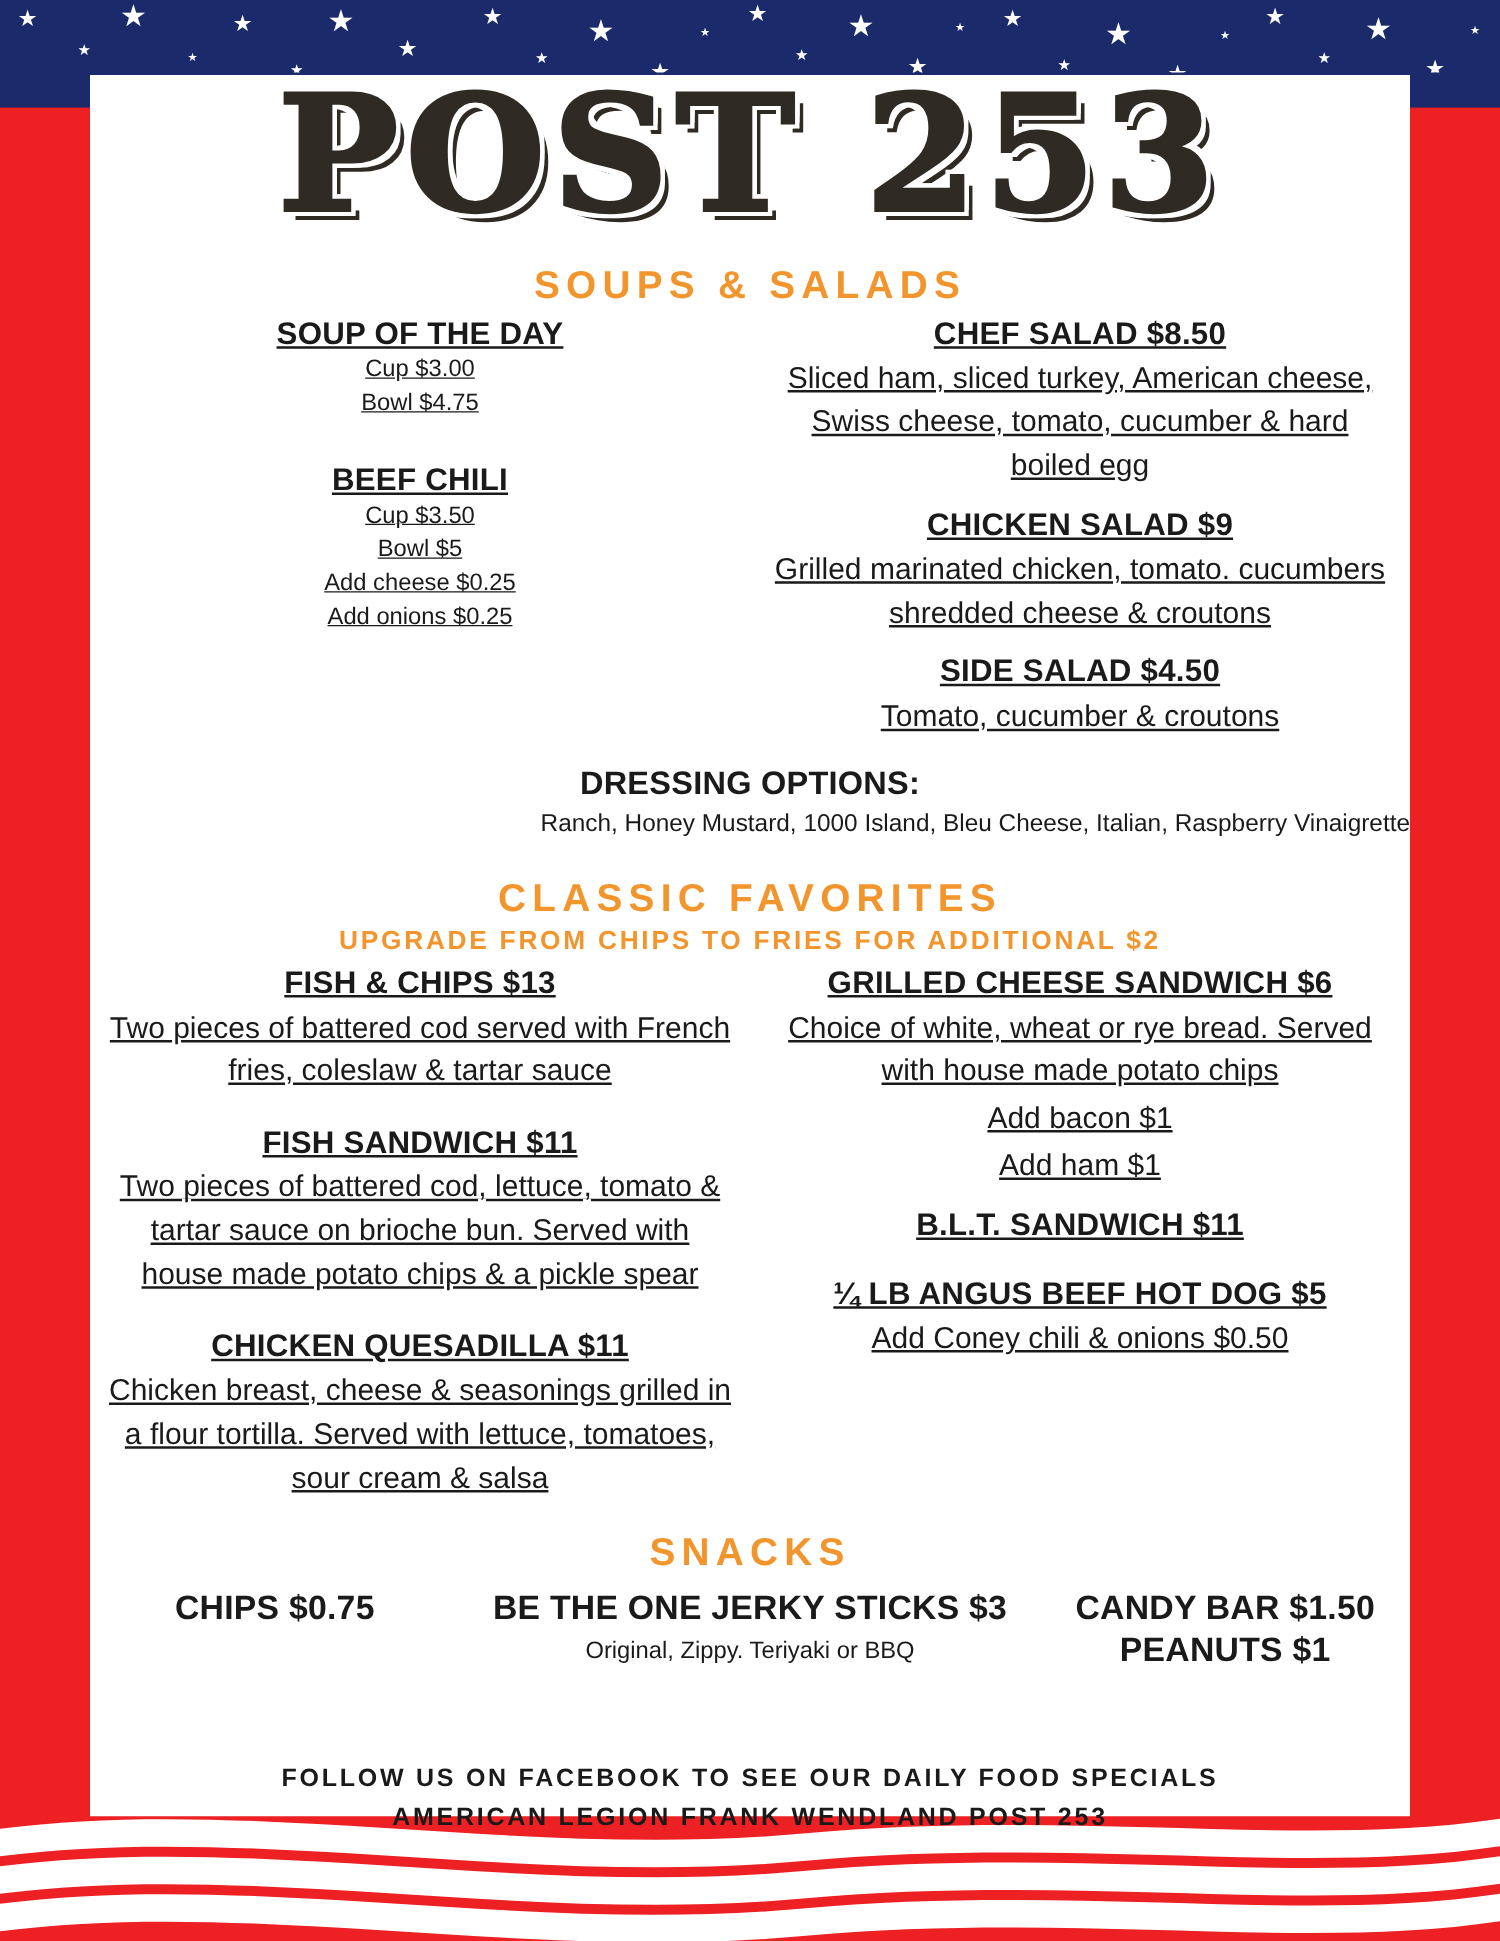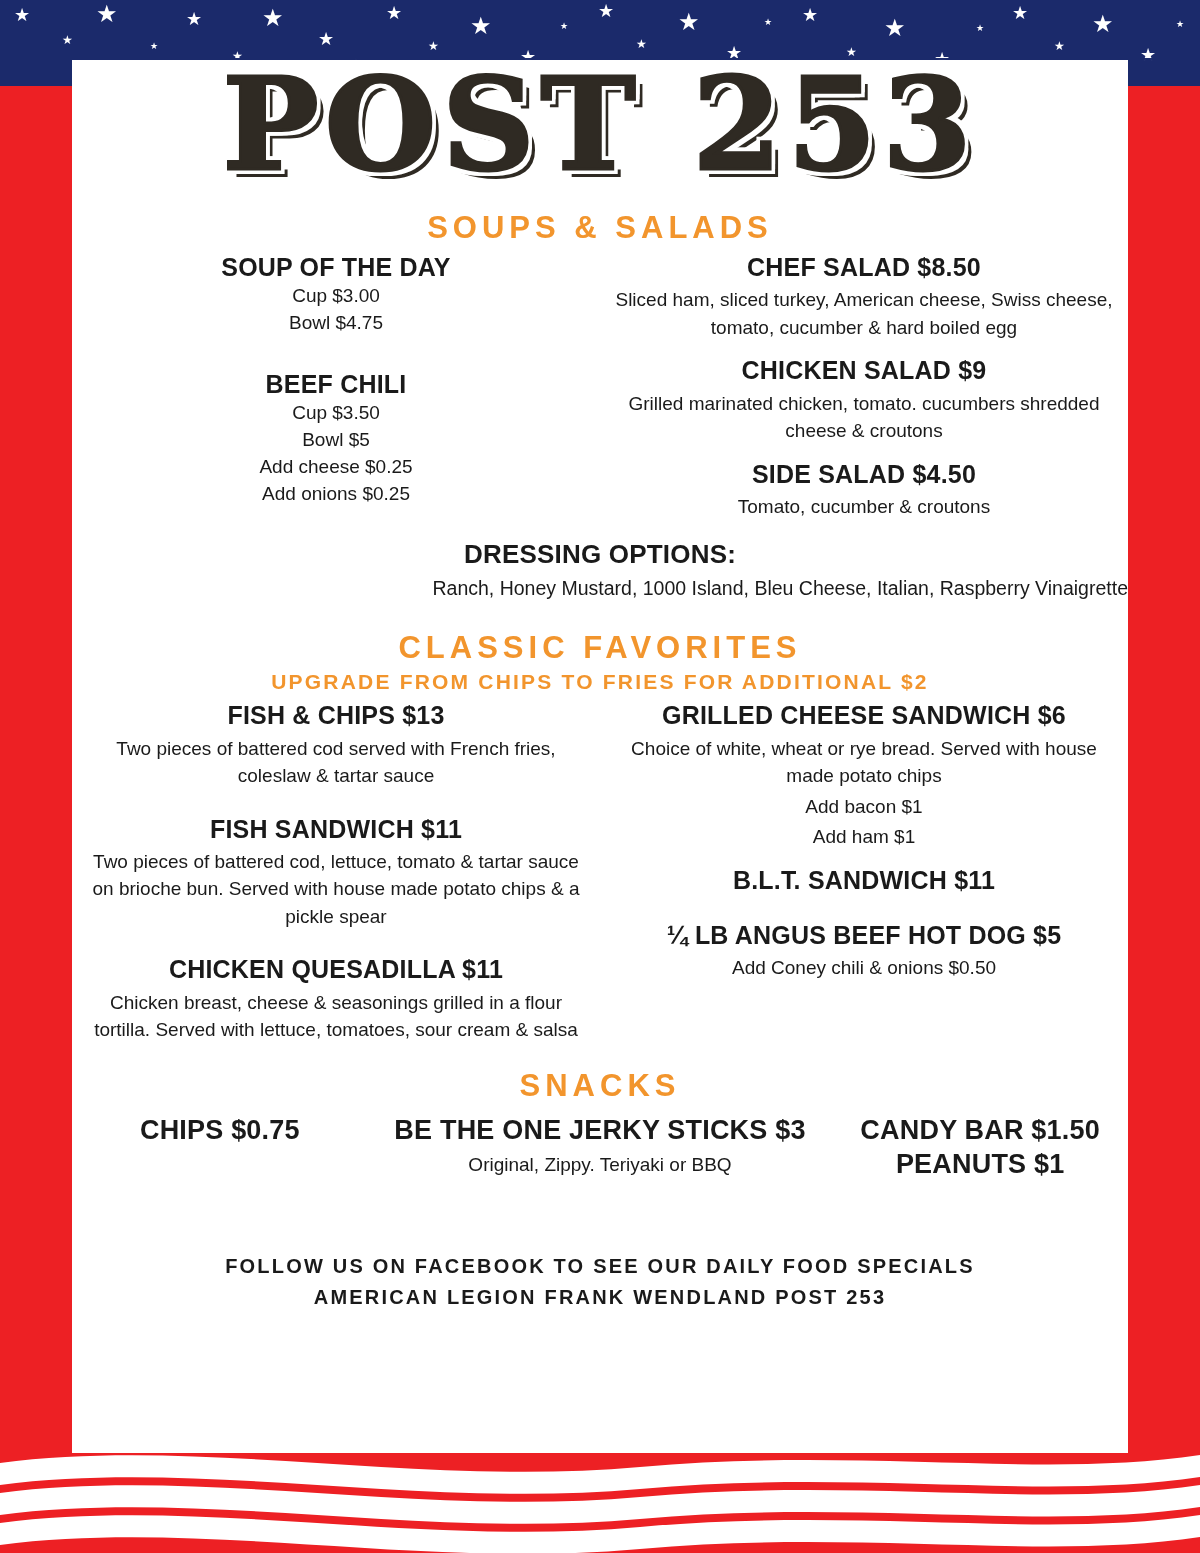--- a/index.html
+++ b/index.html
@@ -123,32 +123,33 @@
     font-weight: 800;
     font-size: 21px;
     letter-spacing: 2.2px;
     margin-top: -2px;
     margin-bottom: 6px;
   }
 
   .cols {
     display: flex;
     width: 100%;
+    text-decoration: underline;
   }
   .col { width: 50%; padding: 0 14px; }
 
   .item { margin-bottom: 14px; }
   .item-name {
     font-weight: 800;
     font-size: 25px;
     letter-spacing: 0.2px;
     line-height: 1.25;
   }
   .item-desc {
-    font-size: 19px;
+    font-size: 24px;
     line-height: 1.45;
     margin-top: 3px;
   }
   .item-line {
     font-size: 19px;
     line-height: 1.42;
   }
 
   .centerblock { margin-top: 4px; }
   .centerblock .item-name { font-size: 26px; }

